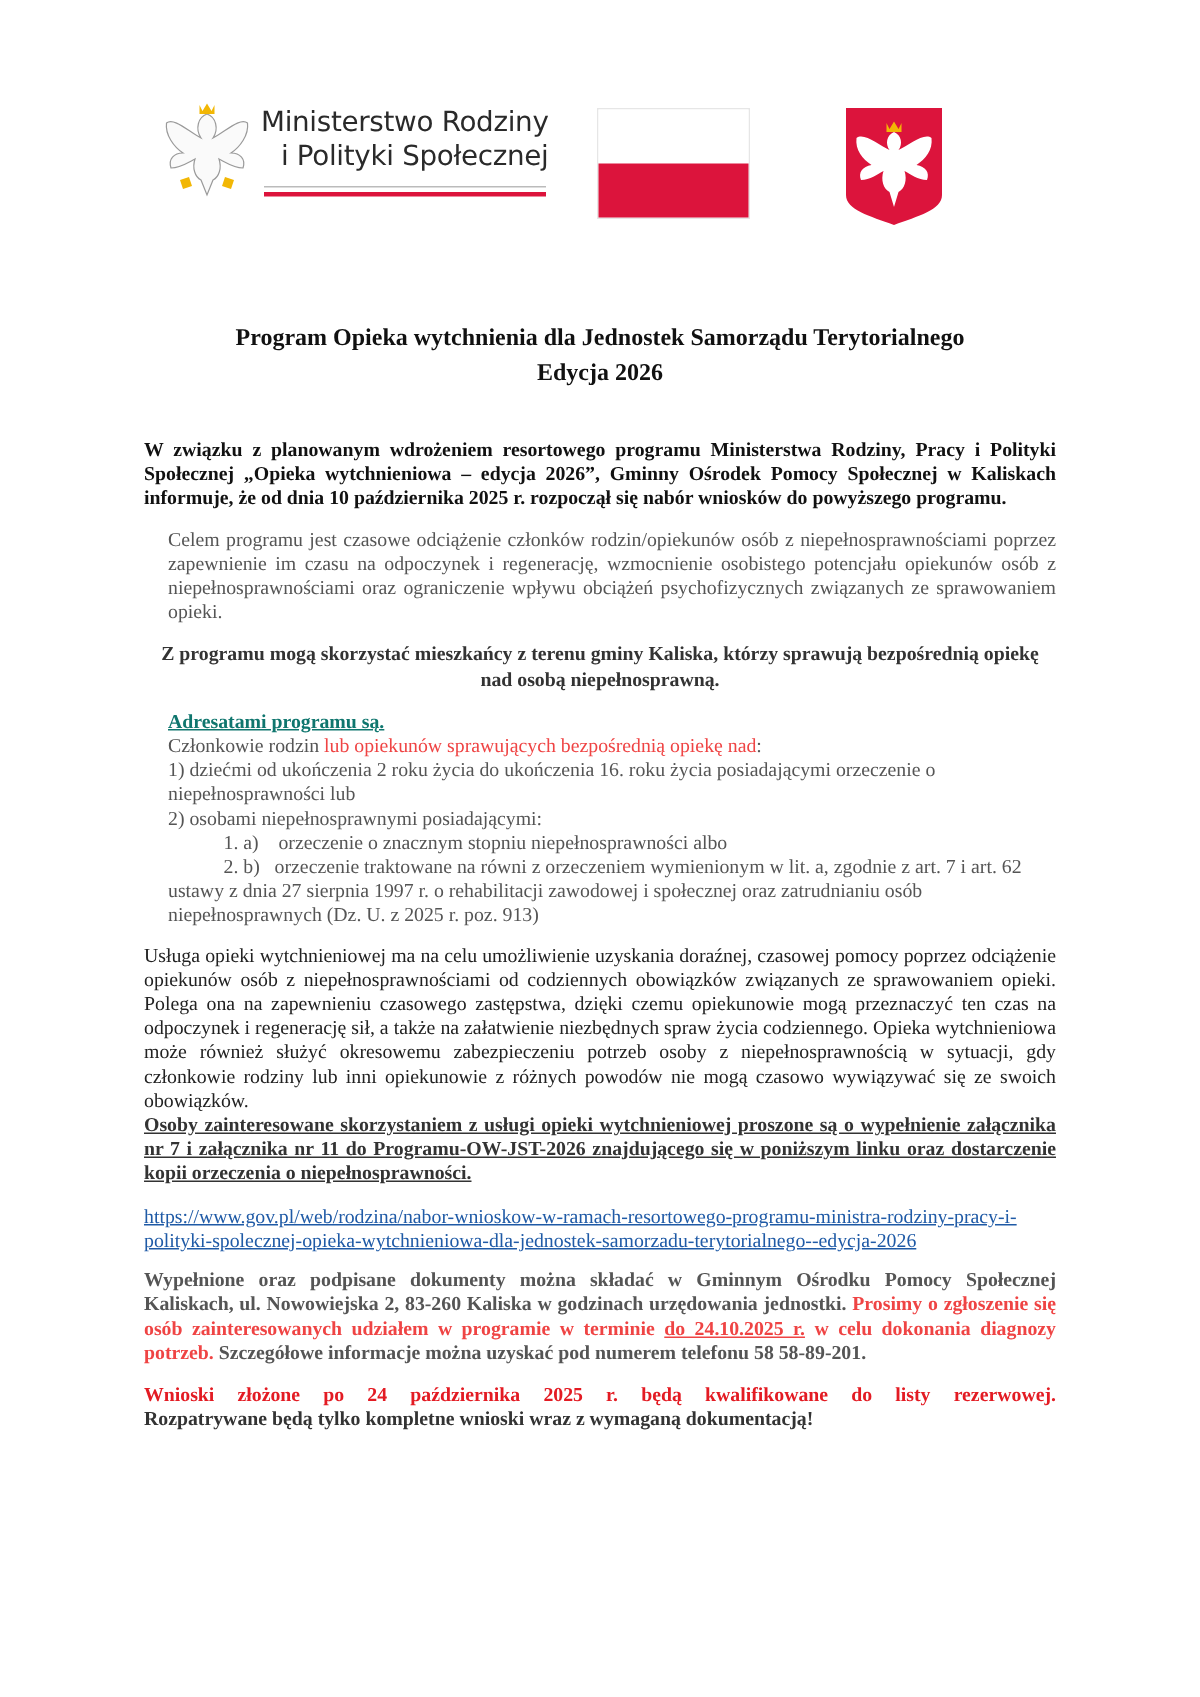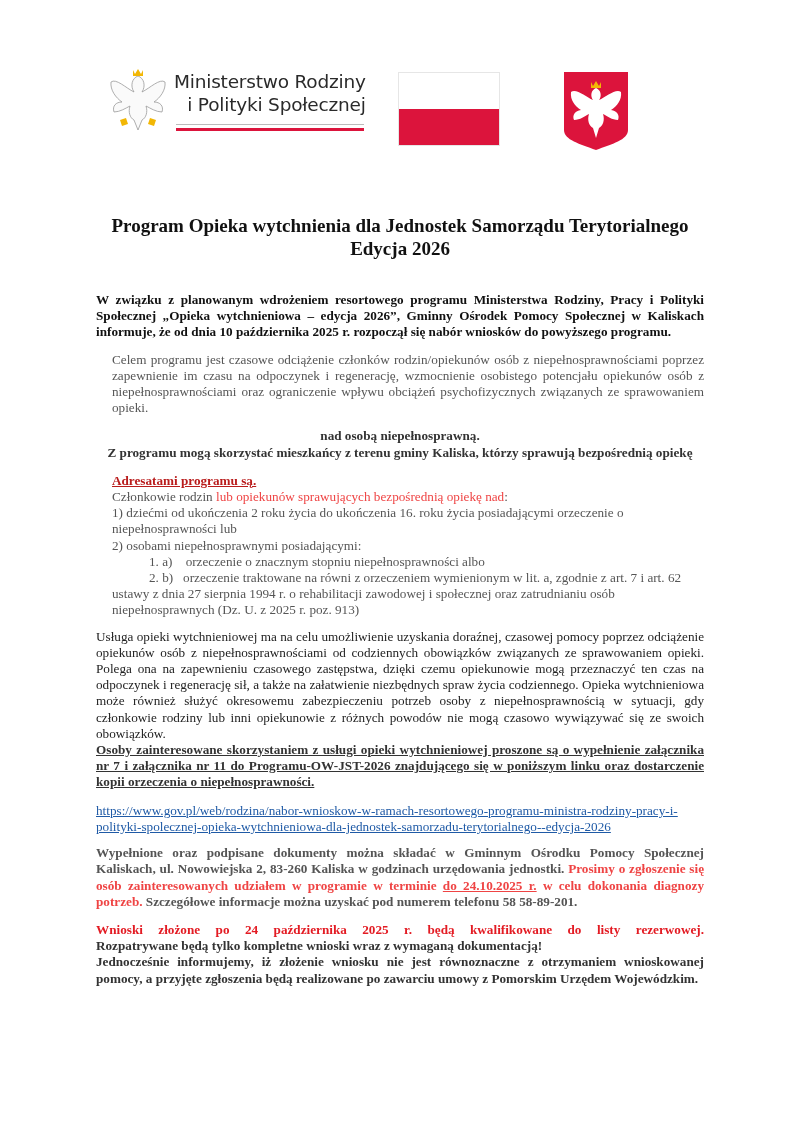--- a/index.html
+++ b/index.html
@@ -14,21 +14,21 @@
   .mrips-line-gray { position: absolute; left: 68px; top: 60px; width: 188px; height: 1px; background: #bbb; }
   .mrips-line-red { position: absolute; left: 68px; top: 64px; width: 188px; height: 3px; background: #dc143c; }
 
   .flag { position: absolute; left: 290px; top: 12px; width: 102px; height: 74px; border: 1px solid #e6e6e6; box-sizing: border-box; }
   .flag-white { height: 50%; background: #ffffff; }
   .flag-red { height: 50%; background: #dc143c; }
 
   .coat { position: absolute; left: 454px; top: 10px; width: 68px; height: 82px; }
 
   .title { position: absolute; top: 214px; left: 80px; width: 640px; text-align: center;
-           font-weight: bold; font-size: 19px; line-height: 23px; color: #111; }
+           font-weight: bold; font-size: 16px; line-height: 23px; color: #111; }
 
   .content { position: absolute; left: 96px; top: 292px; width: 608px; font-size: 13.2px; line-height: 16.2px; }
   p { margin: 0; }
   .justify { text-align: justify; }
   .intro { font-weight: bold; color: #111; margin-bottom: 11px; }
   .gray { color: #555; margin-left: 16px; }
   .dgray { color: #333; }
   .center { text-align: center; }
   .mb10 { margin-bottom: 10px; }
   .mb12 { margin-bottom: 12px; }
@@ -77,41 +77,40 @@
   <div>Program Opieka wytchnienia dla Jednostek Samorządu Terytorialnego</div>
   <div>Edycja 2026</div>
 </div>
 
 <div class="content">
   <p class="intro justify">W związku z planowanym wdrożeniem resortowego programu Ministerstwa Rodziny, Pracy i Polityki Społecznej „Opieka wytchnieniowa – edycja 2026”, Gminny Ośrodek Pomocy Społecznej w Kaliskach informuje, że od dnia 10 października 2025 r. rozpoczął się nabór wniosków do powyższego programu.</p>
 
   <p class="gray justify mb12">Celem programu jest czasowe odciążenie członków rodzin/opiekunów osób  z niepełnosprawnościami poprzez zapewnienie im czasu na odpoczynek i regenerację, wzmocnienie osobistego potencjału opiekunów osób z niepełnosprawnościami oraz ograniczenie wpływu obciążeń psychofizycznych związanych ze sprawowaniem opieki.</p>
 
   <div class="center b dgray mb12">
+    <div>Z programu mogą skorzystać mieszkańcy z terenu gminy Kaliska, którzy sprawują bezpośrednią opiekę</div>
     <div>nad osobą niepełnosprawną.</div>
-    <div>Z programu mogą skorzystać mieszkańcy z terenu gminy Kaliska, którzy sprawują bezpośrednią opiekę</div>
   </div>
 
   <div class="gray mb10">
-    <div class="u b" style="color:#b91c1c">Adresatami programu są.</div>
+    <div class="u b" style="color:#0f766e">Adresatami programu są.</div>
     <div><span>Członkowie rodzin</span><span class="black"> lub opiekunów sprawujących bezpośrednią opiekę nad</span><span>:</span></div>
     <div>1) dziećmi od ukończenia 2 roku życia do ukończenia 16. roku życia posiadającymi orzeczenie o niepełnosprawności lub</div>
     <div>2) osobami niepełnosprawnymi posiadającymi:</div>
     <div class="list-indent"><span>1. a)</span>&nbsp;&nbsp;&nbsp;&nbsp;<span>orzeczenie o znacznym stopniu niepełnosprawności albo</span></div>
     <div class="list-indent"><span>2. b)</span>&nbsp;&nbsp;&nbsp;<span>orzeczenie traktowane na równi z orzeczeniem wymienionym w lit. a, zgodnie z art. 7 i art. 62</span></div>
-    <div>ustawy z dnia 27 sierpnia 1994 r. o rehabilitacji zawodowej i społecznej oraz zatrudnianiu osób niepełnosprawnych (Dz. U. z 2025 r. poz. 913)</div>
+    <div>ustawy z dnia 27 sierpnia 1997 r. o rehabilitacji zawodowej i społecznej oraz zatrudnianiu osób niepełnosprawnych (Dz. U. z 2025 r. poz. 913)</div>
   </div>
 
   <p class="justify" style="color:#222">Usługa opieki wytchnieniowej ma na celu umożliwienie uzyskania doraźnej, czasowej pomocy poprzez odciążenie opiekunów osób z niepełnosprawnościami od codziennych obowiązków związanych ze sprawowaniem opieki. Polega ona na zapewnieniu czasowego zastępstwa, dzięki czemu opiekunowie mogą przeznaczyć ten czas na odpoczynek i regenerację sił, a także na załatwienie niezbędnych spraw życia codziennego. Opieka wytchnieniowa może również służyć okresowemu zabezpieczeniu potrzeb osoby z niepełnosprawnością w sytuacji, gdy członkowie rodziny lub inni opiekunowie z różnych powodów nie mogą czasowo wywiązywać się ze swoich obowiązków.</p>
   <p class="justify b u mb10" style="color:#333">Osoby zainteresowane skorzystaniem z usługi opieki wytchnieniowej proszone są o wypełnienie załącznika nr 7 i załącznika nr 11 do Programu-OW-JST-2026 znajdującego się w poniższym linku oraz dostarczenie kopii orzeczenia o niepełnosprawności.</p>
 
   <p class="mb10" style="margin-top:12px">
     <a class="link" href="#">https://www.gov.pl/web/rodzina/nabor-wnioskow-w-ramach-resortowego-programu-ministra-rodziny-pracy-i-polityki-spolecznej-opieka-wytchnieniowa-dla-jednostek-samorzadu-terytorialnego--edycja-2026</a>
   </p>
 
   <p class="justify b mb12" style="color:#555"><span>Wypełnione oraz podpisane dokumenty można składać w Gminnym Ośrodku Pomocy Społecznej Kaliskach, ul. Nowowiejska 2, 83-260 Kaliska w godzinach urzędowania jednostki. </span><span class="black">Prosimy o zgłoszenie się osób zainteresowanych udziałem w programie w terminie </span><span class="black u">do 24.10.2025 r.</span><span class="black"> w celu dokonania diagnozy potrzeb.</span><span> Szczegółowe informacje można uzyskać pod numerem telefonu 58 58-89-201.</span></p>
 
   <div class="b" style="margin-top:12px">
     <p class="red justify" style="text-align-last: justify;">Wnioski złożone po 24 października 2025 r. będą kwalifikowane do listy rezerwowej.</p>
     <p class="dgray">Rozpatrywane będą tylko kompletne wnioski wraz z wymaganą dokumentacją!</p>
-    <p class="dgray justify">Jednocześnie informujemy, iż złożenie wniosku nie jest równoznaczne z otrzymaniem wnioskowanej pomocy, a przyjęte zgłoszenia będą realizowane po zawarciu umowy z Pomorskim Urzędem Wojewódzkim.</p>
   </div>
 </div>
 
 </body></html>

